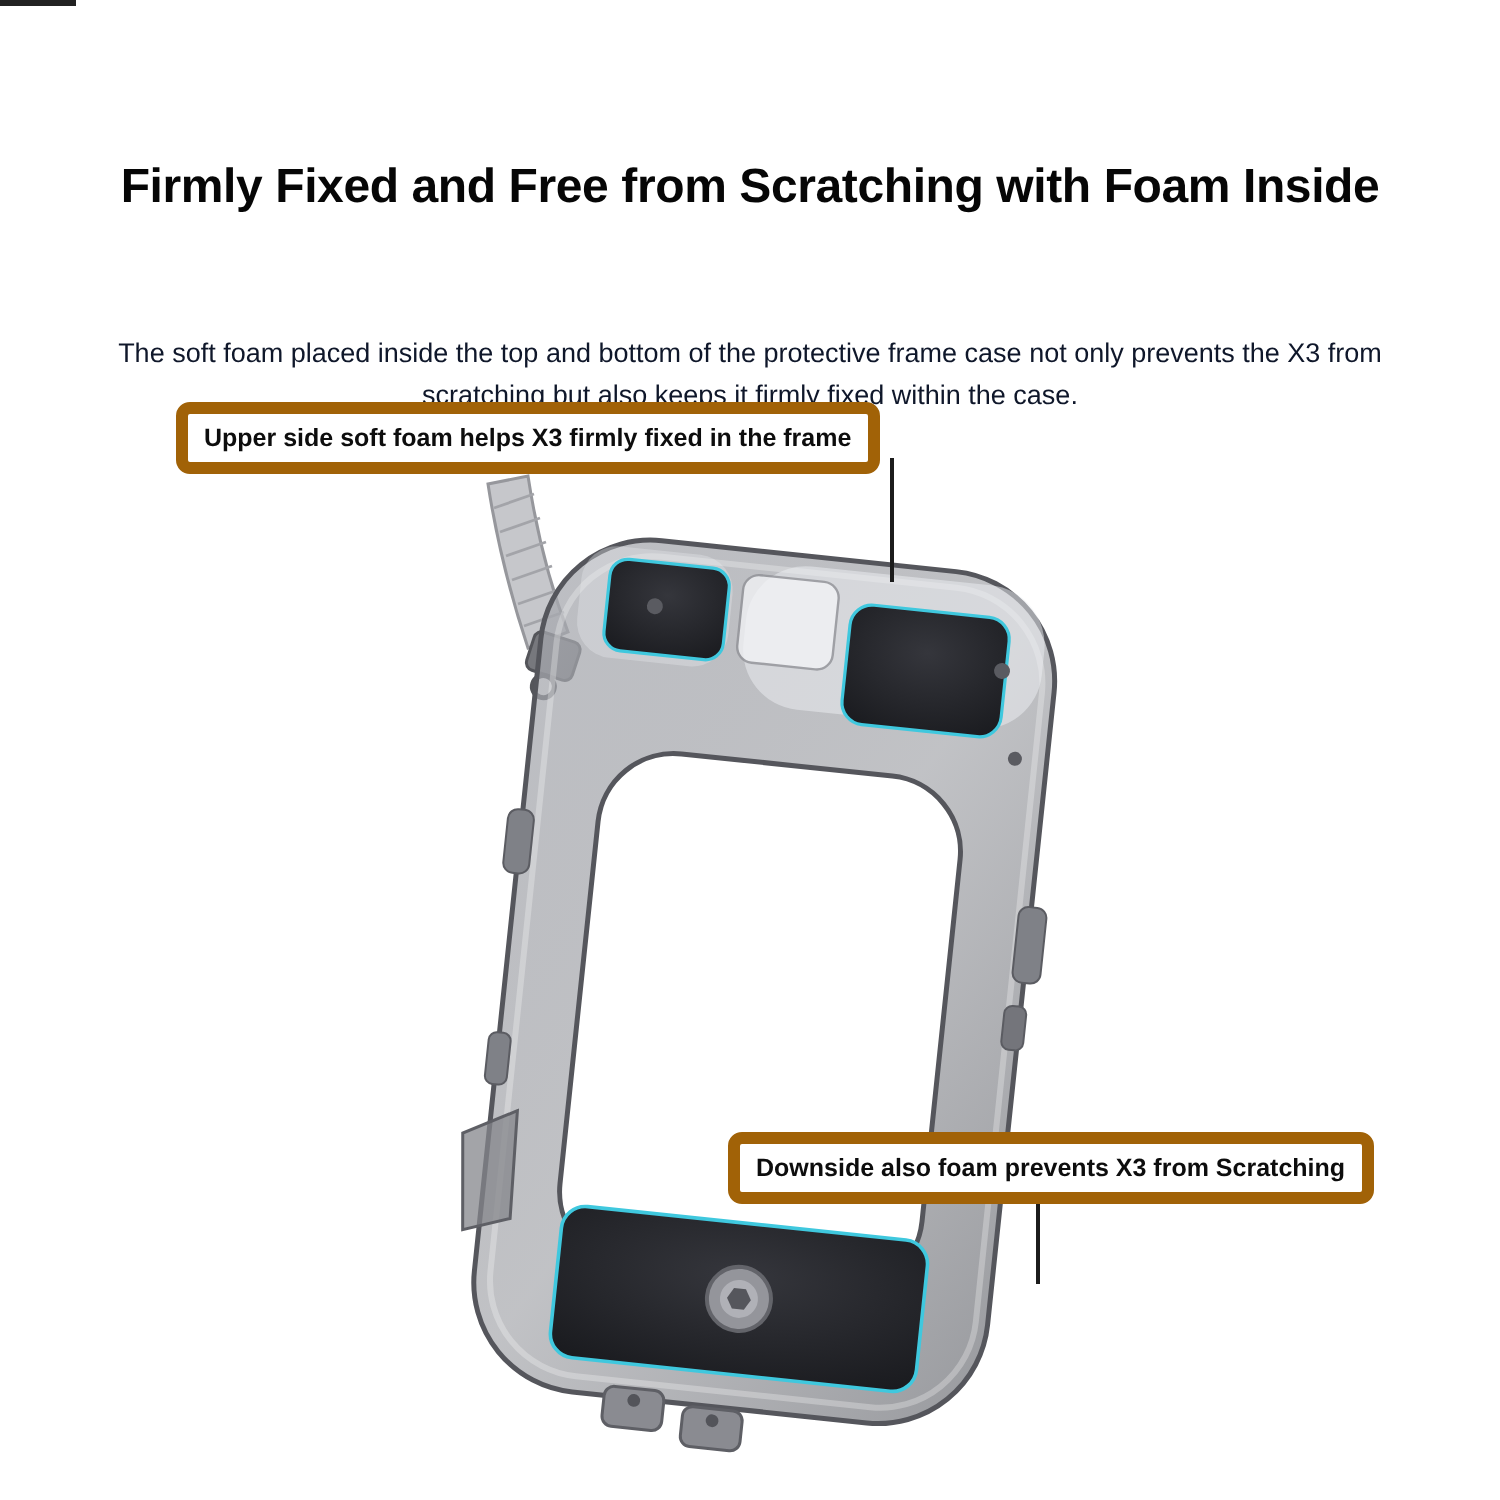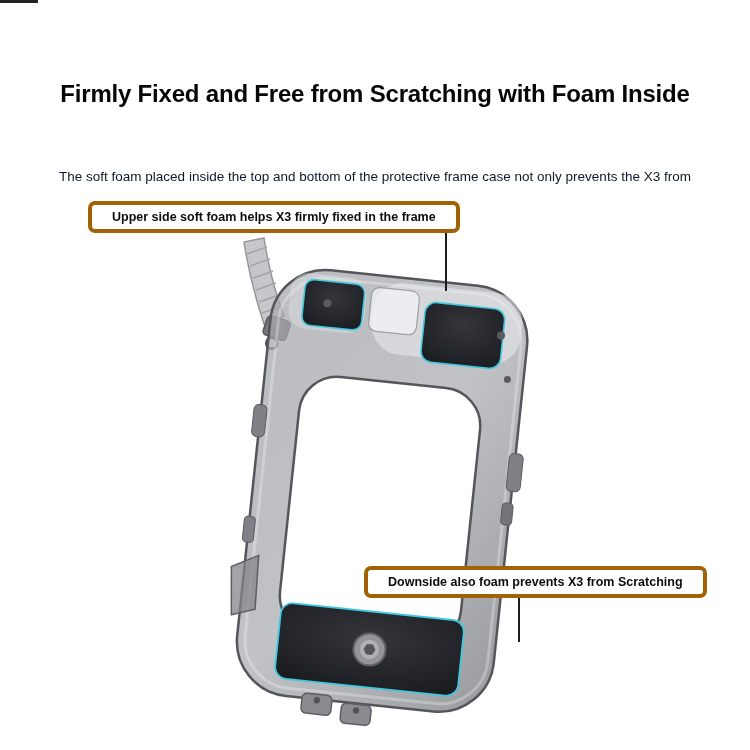--- a/index.html
+++ b/index.html
@@ -20,42 +20,43 @@
     position: absolute; top: 80px; left: 0; width: 750px;
     text-align: center; font-size: 24px; font-weight: 700;
     color: #060606; letter-spacing: -0.2px; white-space: nowrap;
   }
   .subtitle {
     position: absolute; top: 128px; left: 0; width: 750px;
     text-align: center; font-size: 13.5px; line-height: 1.55; color: #0f172a; margin-top: 39px;
   }
   .subtitle span { display: block; white-space: nowrap; }
   .callout {
-    position: absolute; border: 4px solid #a16207; border-radius: 7px;
-    background: #ffffff; padding: 5px 20px; font-size: 12.5px;
+    position: absolute; border: 6px solid #a16207; border-radius: 7px;
+    background: #ffffff; padding: 5px 8px; font-size: 12.5px;
     font-weight: 700; color: #0d0d0d; white-space: nowrap; z-index: 3;
   }
   .callout-upper { left: 88px; top: 201px; }
   .callout-lower { left: 364px; top: 566px; }
   .leader { position: absolute; width: 2px; background: #1c1c1c; z-index: 2; }
   .leader-upper { left: 445px; top: 229px; height: 62px; }
   .leader-lower { left: 518px; top: 594px; height: 48px; }
   .product { position: absolute; left: 158px; top: 232px; z-index: 1; }
 </style>
 </head>
 <body>
 
 <div class="canvas">
 
   <div class="edge-artifact"></div>
 
   <h1 class="title">Firmly Fixed and Free from Scratching with Foam Inside</h1>
 
   <p class="subtitle">
     <span>The soft foam placed inside the top and bottom of the protective frame case not only prevents the X3 from</span>
+    <span>scratching but also keeps it firmly fixed within the case.</span>
   </p>
 
   <svg class="product" width="450" height="515" viewBox="0 0 450 515">
     <defs>
       <linearGradient id="frameG" x1="0" y1="0" x2="1" y2="1">
         <stop offset="0" stop-color="#aaacb2" stop-opacity="0.78"></stop>
         <stop offset="0.5" stop-color="#8e9096" stop-opacity="0.55"></stop>
         <stop offset="1" stop-color="#6c6e74" stop-opacity="0.7"></stop>
       </linearGradient>
       <radialGradient id="foamG" cx="0.5" cy="0.35" r="0.8">

